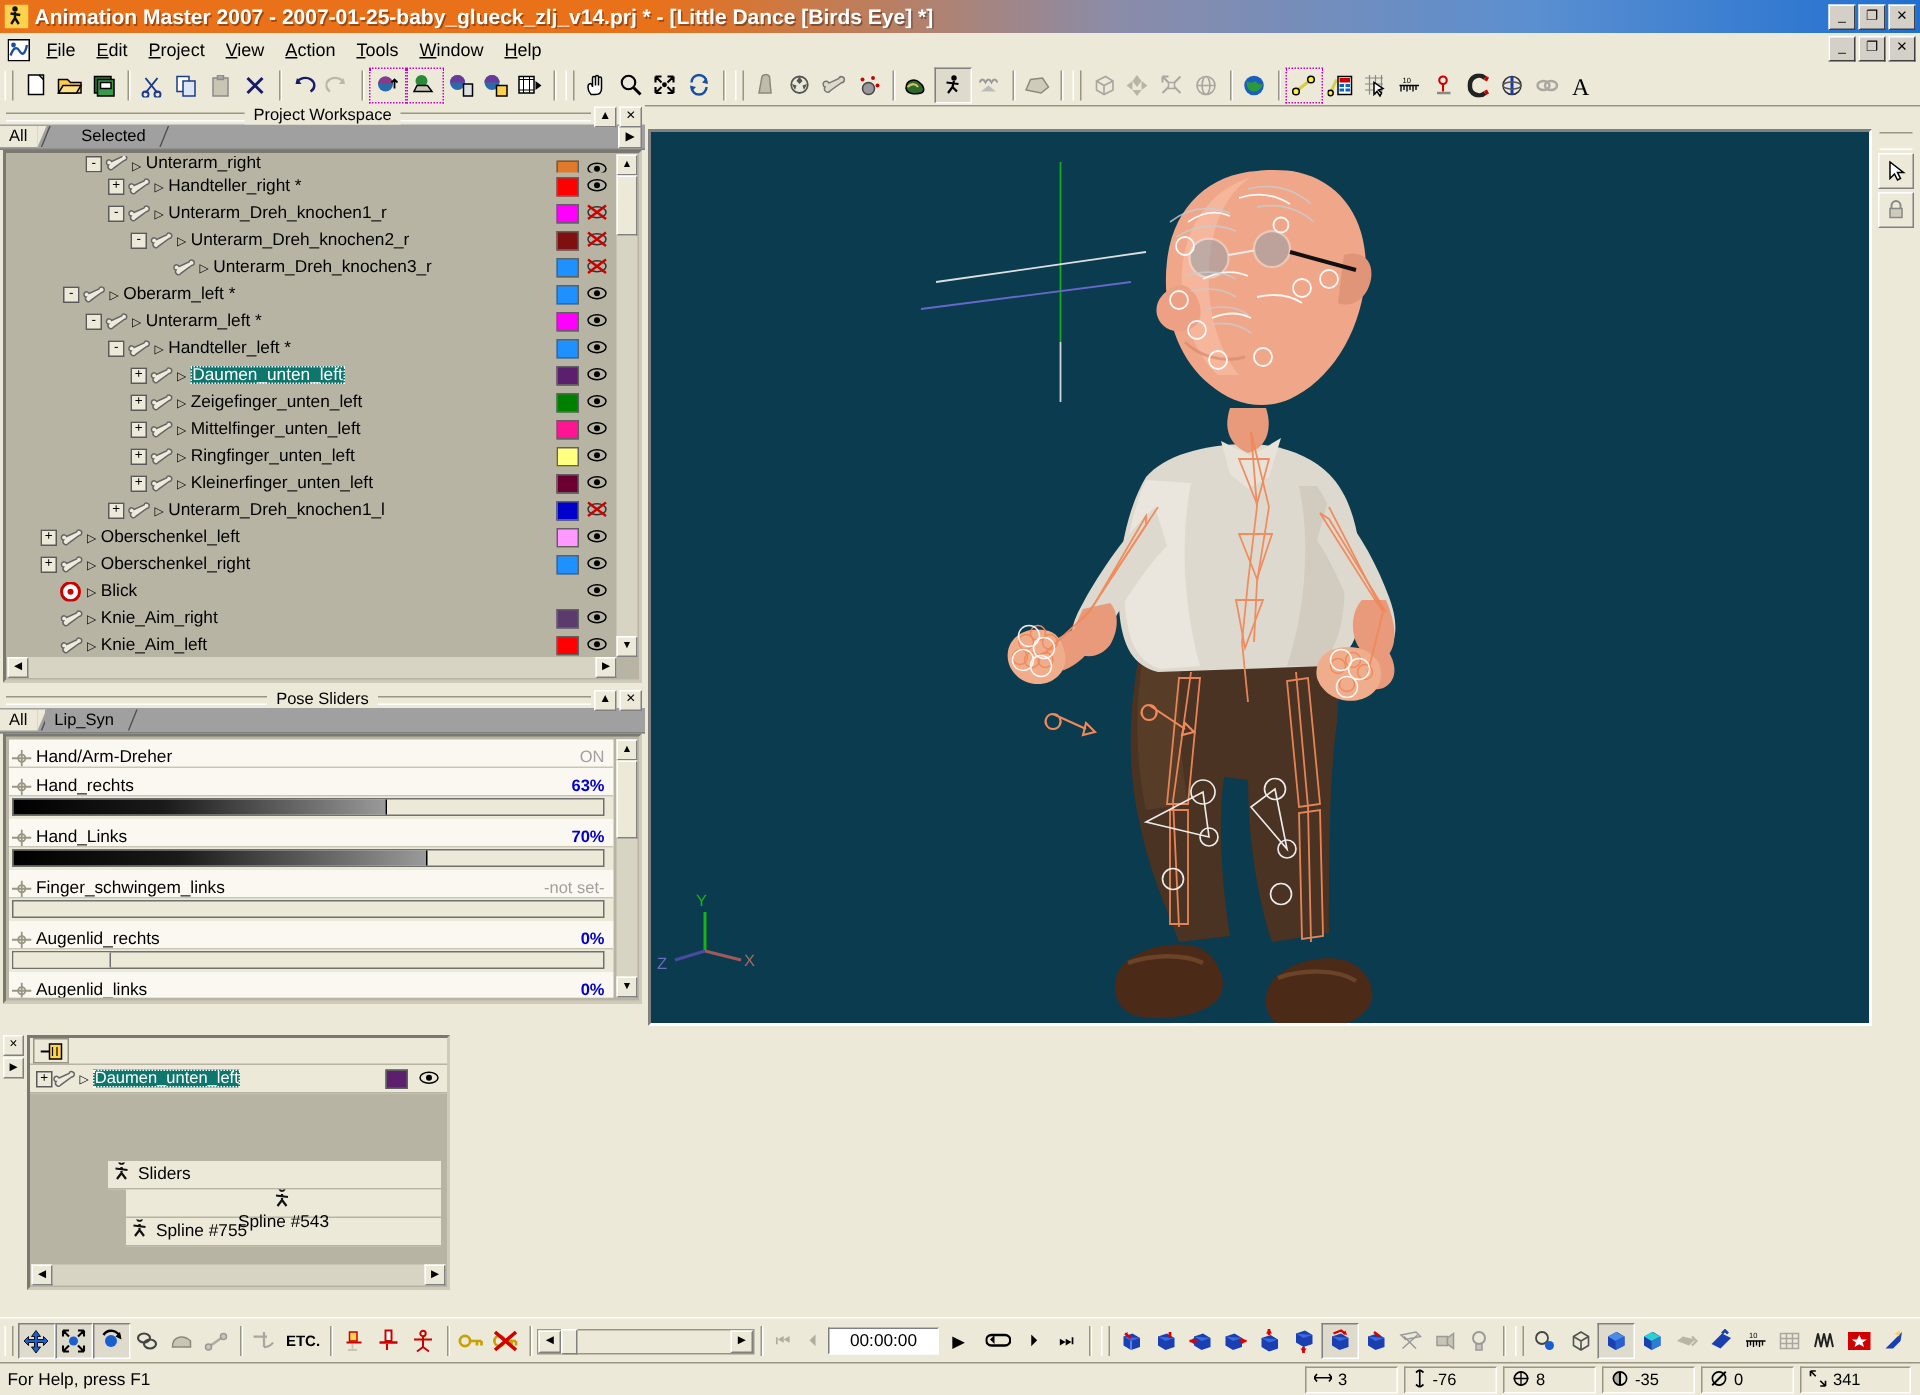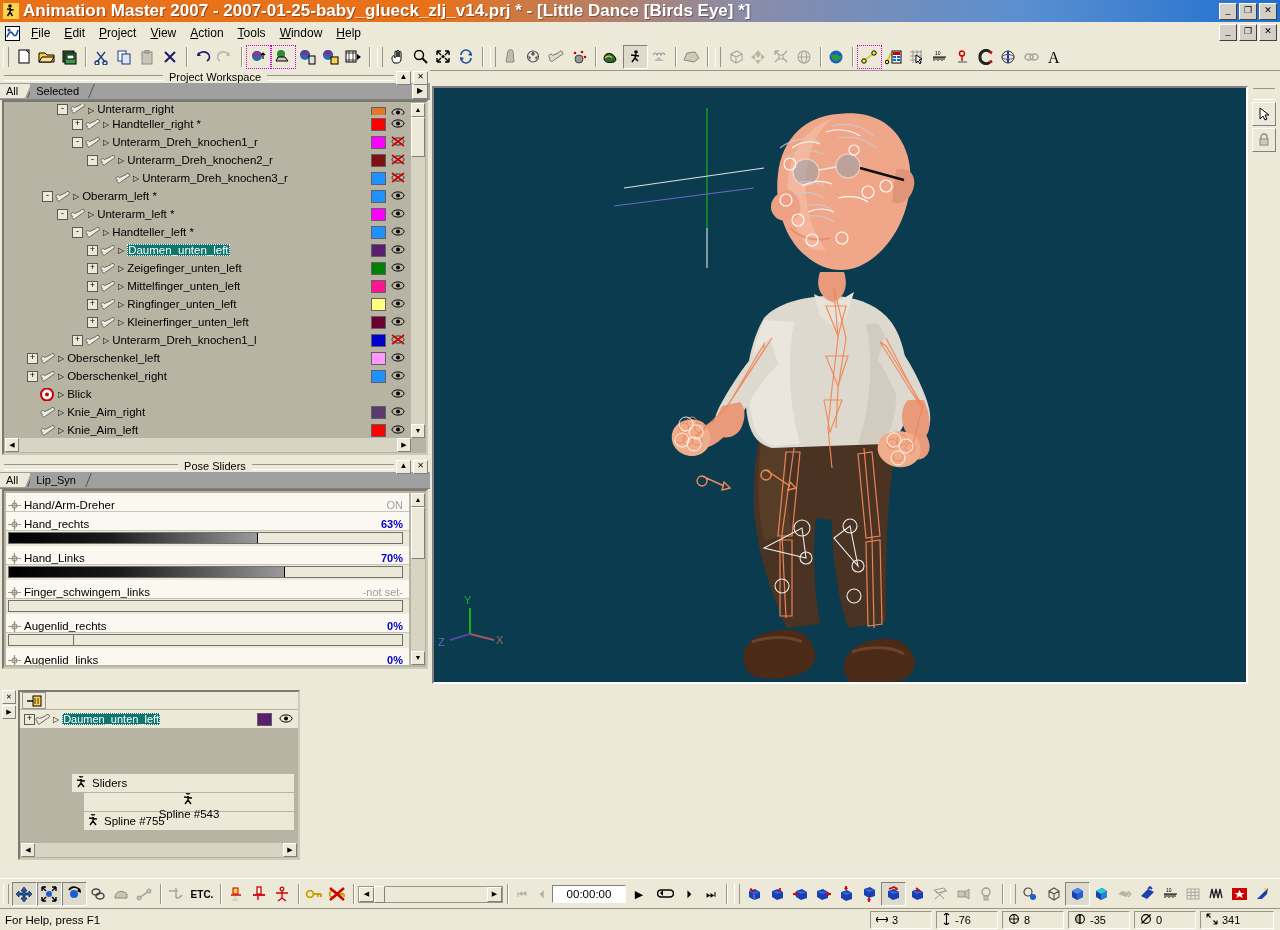--- a/index.html
+++ b/index.html
@@ -13,21 +13,21 @@
   .app{position:relative;width:1280px;height:930px;}
 
   
   .titlebar{
     position:absolute;left:0;top:0;width:1280px;height:22px;
     background:linear-gradient(to right,#e8711a 0%,#e8711a 34%,#8b8ca8 58%,#5a8fd0 80%,#1f6fd0 100%);
     display:flex;align-items:center;
   }
   .titlebar .appicon{width:16px;height:16px;margin:0 4px 0 3px;position:relative;flex:0 0 auto;}
   .titlebar .ttext{
-    color:#fff;font-weight:bold;font-size:17px;
+    color:#fff;font-weight:bold;font-size:14px;
     text-shadow:1px 1px 0 rgba(0,0,0,.35);
     white-space:nowrap;overflow:hidden;flex:1 1 auto;
   }
   .winbtns{display:flex;gap:2px;margin-right:3px;flex:0 0 auto;}
   .wbtn{
     width:16px;height:15px;background:#d4d0c8;border:1px solid #fff;
     border-right-color:#404040;border-bottom-color:#404040;
     font-size:9px;line-height:13px;text-align:center;color:#000;
     font-family:"Liberation Sans",sans-serif;
   }
@@ -509,21 +509,21 @@
       <span>Project Workspace</span>
       <div class="ptbtns">
         <div class="ptbtn">▲</div>
         <div class="ptbtn">✕</div>
       </div>
     </div>
 
     <div class="tabrow">
       <div class="tab active">
         <span>All</span><i class="slant"></i></div>
-      <div class="tab" style="margin-left:5px;">
+      <div class="tab" style="margin-left:23px;">
         <span>Selected</span><i class="slant"></i></div>
       <div class="tabarrow">▶</div>
     </div>
 
     <div class="treewrap">
       <div class="treescroll" id="tree-rows">
           <div class="row" style="height: 11px; overflow: hidden; align-items: flex-end;">
             <div class="rowbg" style="left: 45px;"></div>
             <span style="width: 51px; flex: 0 0 auto;"></span>
             <span class="pm">-</span>

